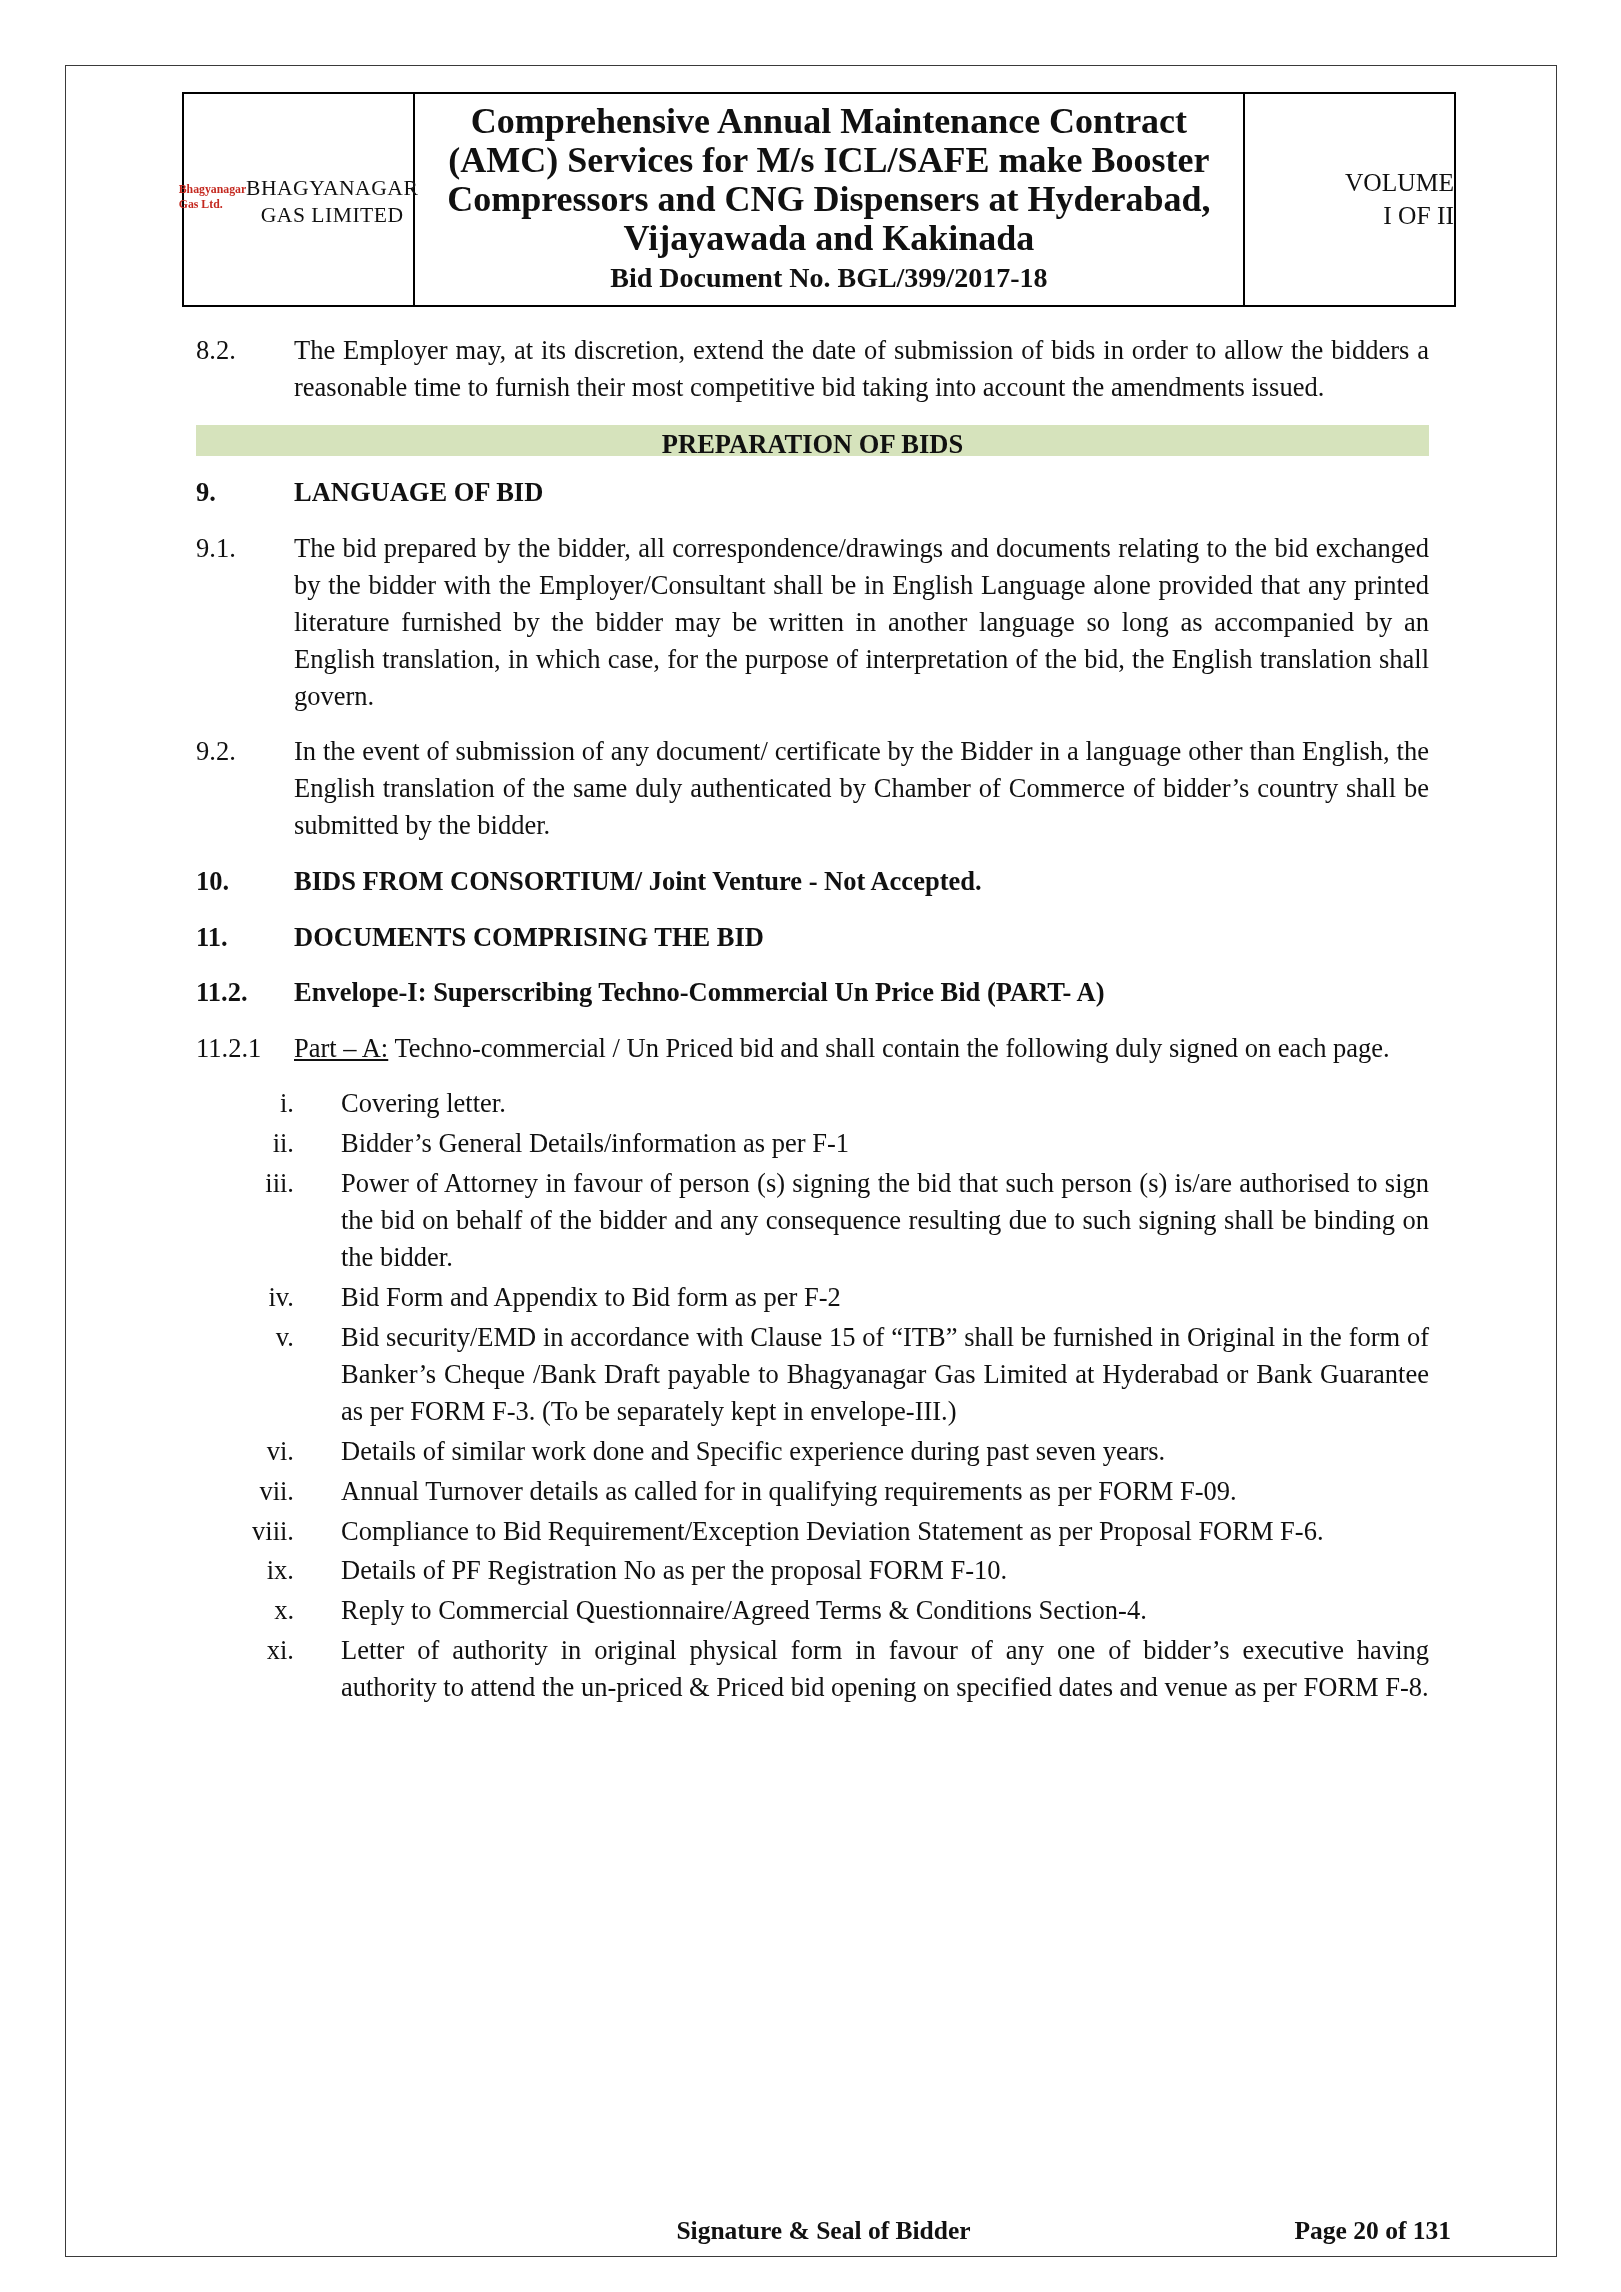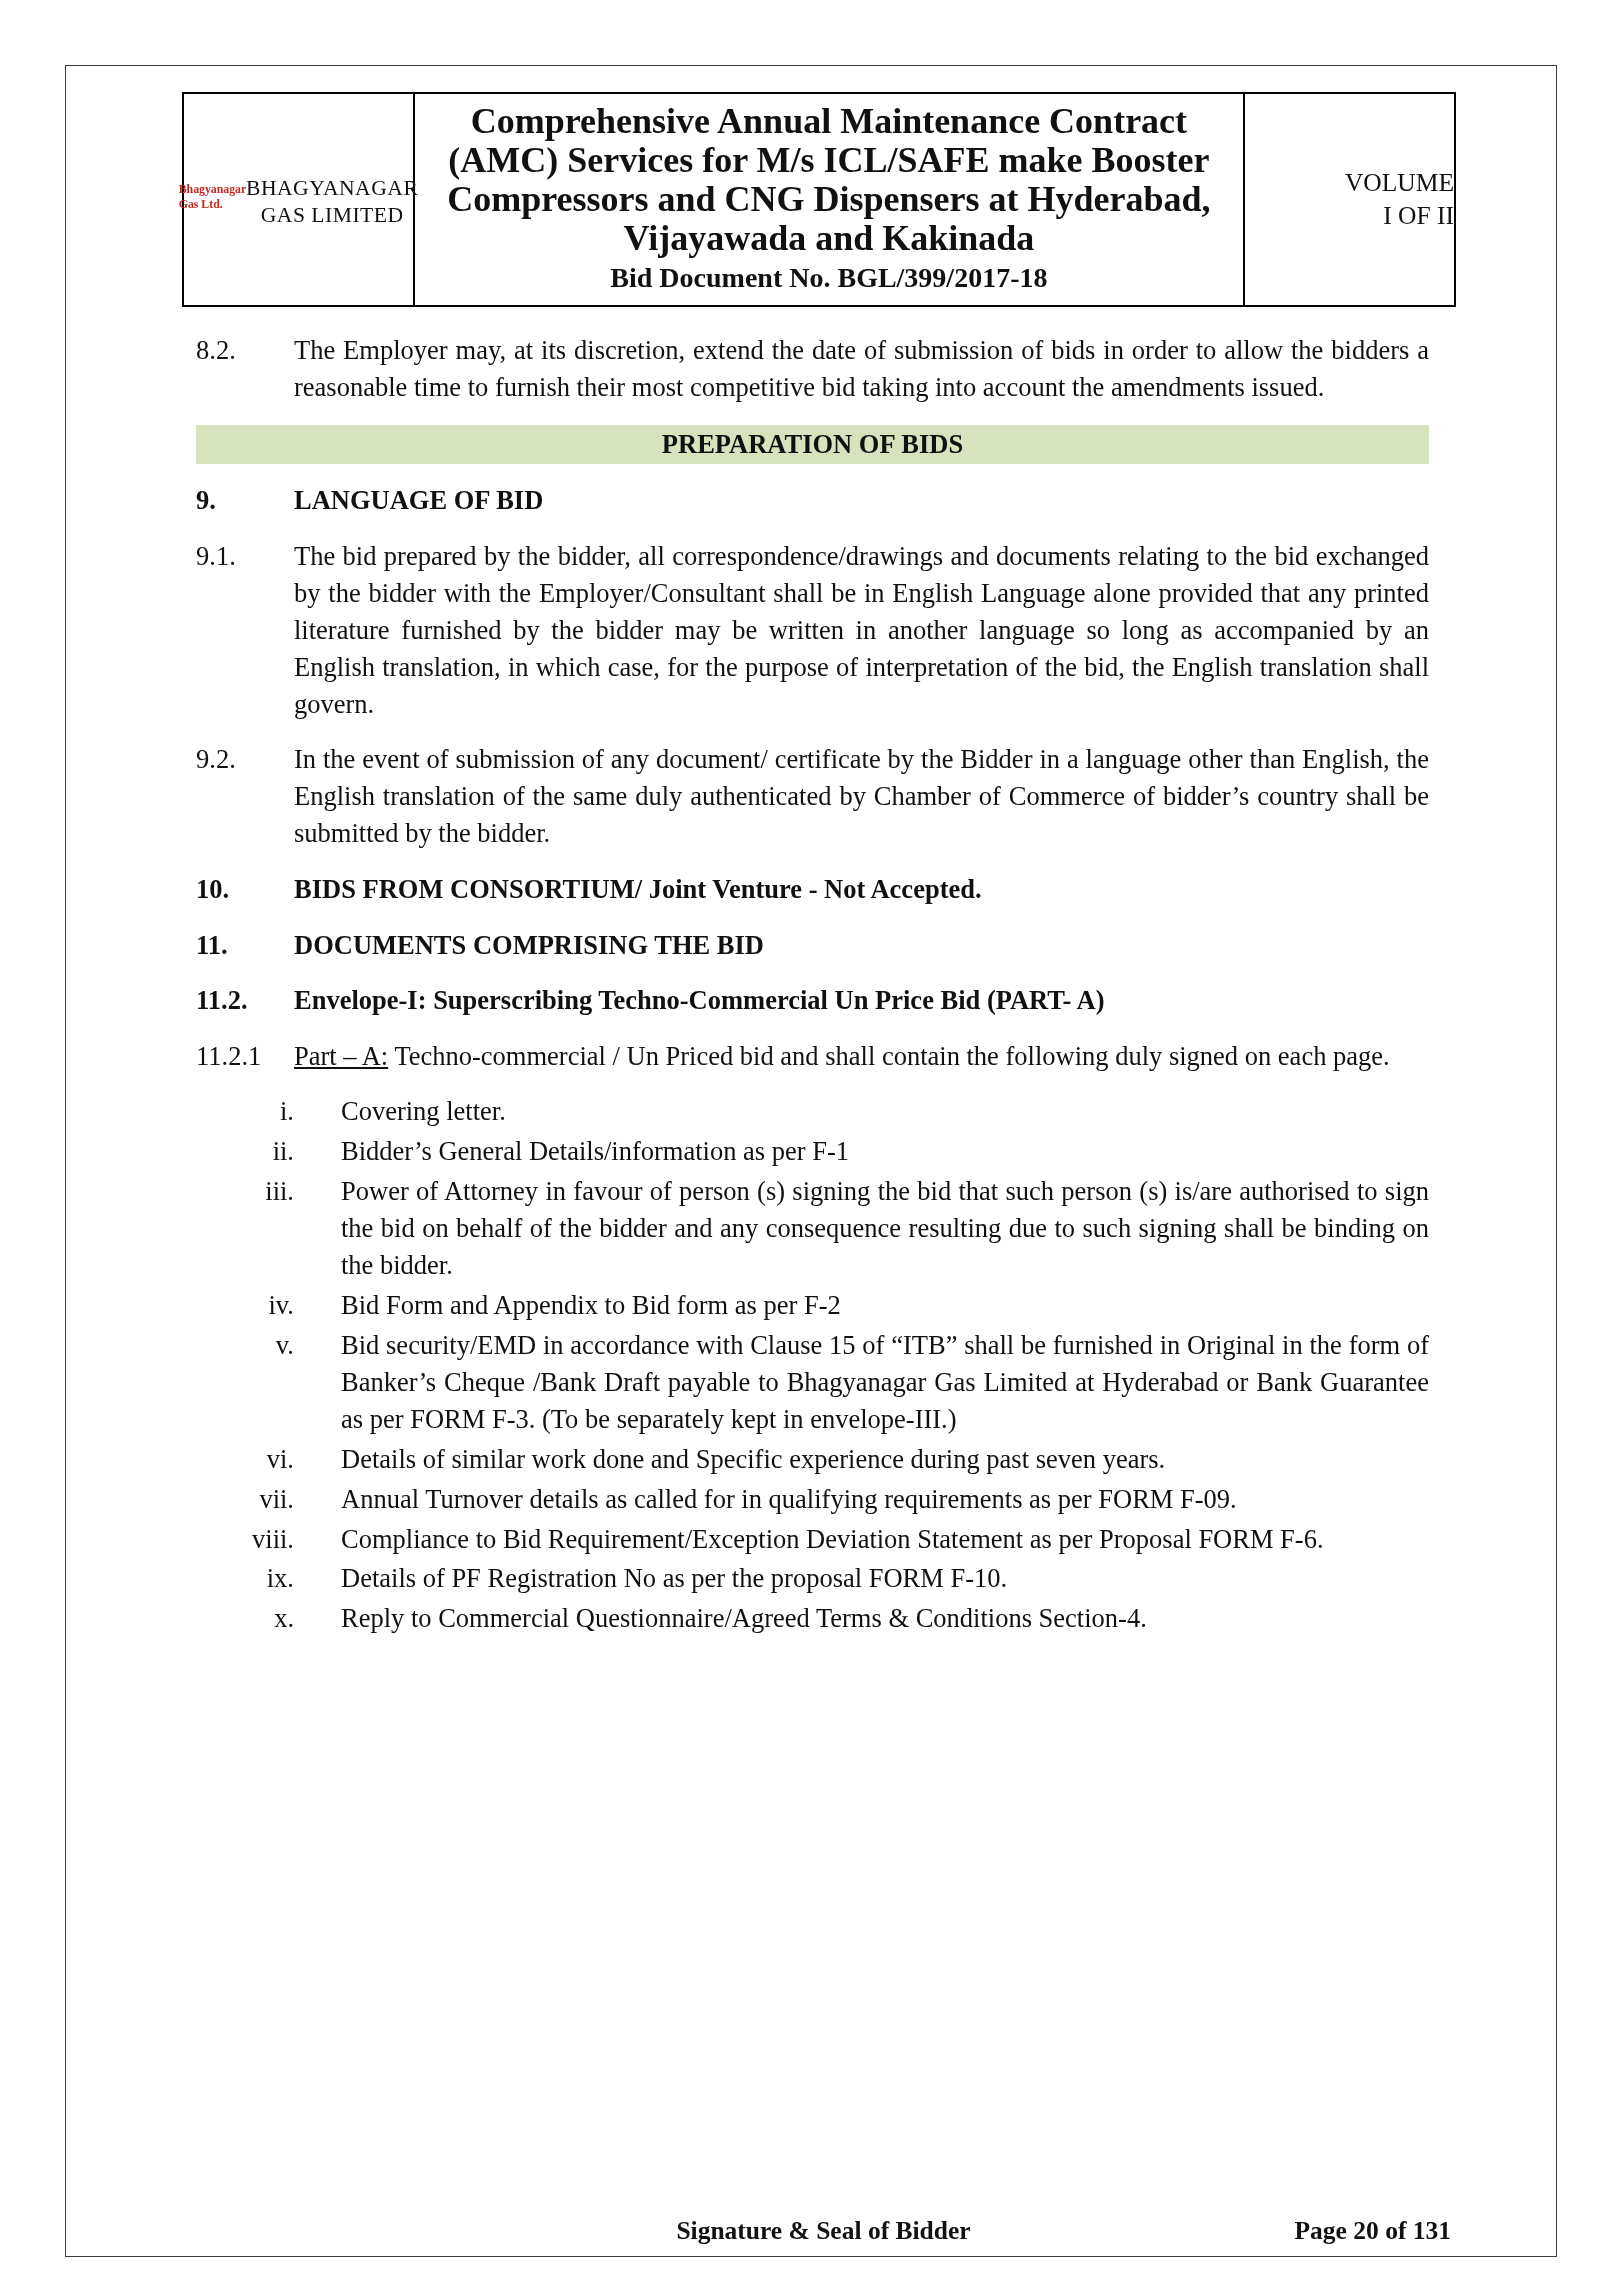--- a/index.html
+++ b/index.html
@@ -21,21 +21,21 @@
   .volume-cell { width:210px; display:flex; flex-direction:column; align-items:flex-end; justify-content:center; font-size:25.5px; line-height:33px; }
 
   
   .content { position:absolute; left:196px; top:332px; width:1233px; font-size:26.5px; line-height:37px; }
   .clause { display:flex; margin-bottom:18.6px; }
   .cnum { flex:0 0 98px; }
   .ctext { flex:1; text-align:justify; }
   .clause.bold .cnum, .clause.bold .ctext { font-weight:bold; }
   .underline { text-decoration:underline; }
 
-  .banner { background:#d6e3bc; text-align:center; font-weight:bold; height:39px; line-height:39px; margin:9.8px 0 18.6px 0; }
+  .banner { background:#d6e3bc; text-align:center; font-weight:bold; height:31px; line-height:39px; margin:9.8px 0 18.6px 0; }
 
   .ritem { display:flex; margin-bottom:2.9px; }
   .rnum { flex:0 0 98px; text-align:right; }
   .rtext { flex:1; margin-left:47px; text-align:justify; }
 
   
   .footer { position:absolute; left:196px; width:1255px; bottom:47px; display:flex; align-items:flex-start; font-size:25.5px;font-weight:bold; }
   .f-spacer { flex:1; }
   .f-center { flex:0 0 auto; }
   .f-right { flex:1; text-align:right; }
@@ -160,20 +160,24 @@
       <div class="rtext">Compliance to Bid Requirement/Exception Deviation Statement as per Proposal FORM F-6.</div>
     </div>
     <div class="ritem">
       <span class="rnum">ix.</span>
       <div class="rtext">Details of PF Registration No as per the proposal FORM F-10.</div>
     </div>
     <div class="ritem">
       <span class="rnum">x.</span>
       <div class="rtext">Reply to Commercial Questionnaire/Agreed Terms &amp; Conditions Section-4.</div>
     </div>
+    <div class="ritem">
+      <span class="rnum">xi.</span>
+      <div class="rtext">Letter of authority in original physical form in favour of any one of bidder’s executive having authority to attend the un-priced &amp; Priced bid opening on specified dates and venue as per FORM F-8.</div>
+    </div>
 
   </div>
 
   <div class="footer">
     <div class="f-spacer"></div>
     <div class="f-center">Signature &amp; Seal of Bidder</div>
     <div class="f-right">
       <span>Page</span>
       <b>20</b>
       <span>of</span>

